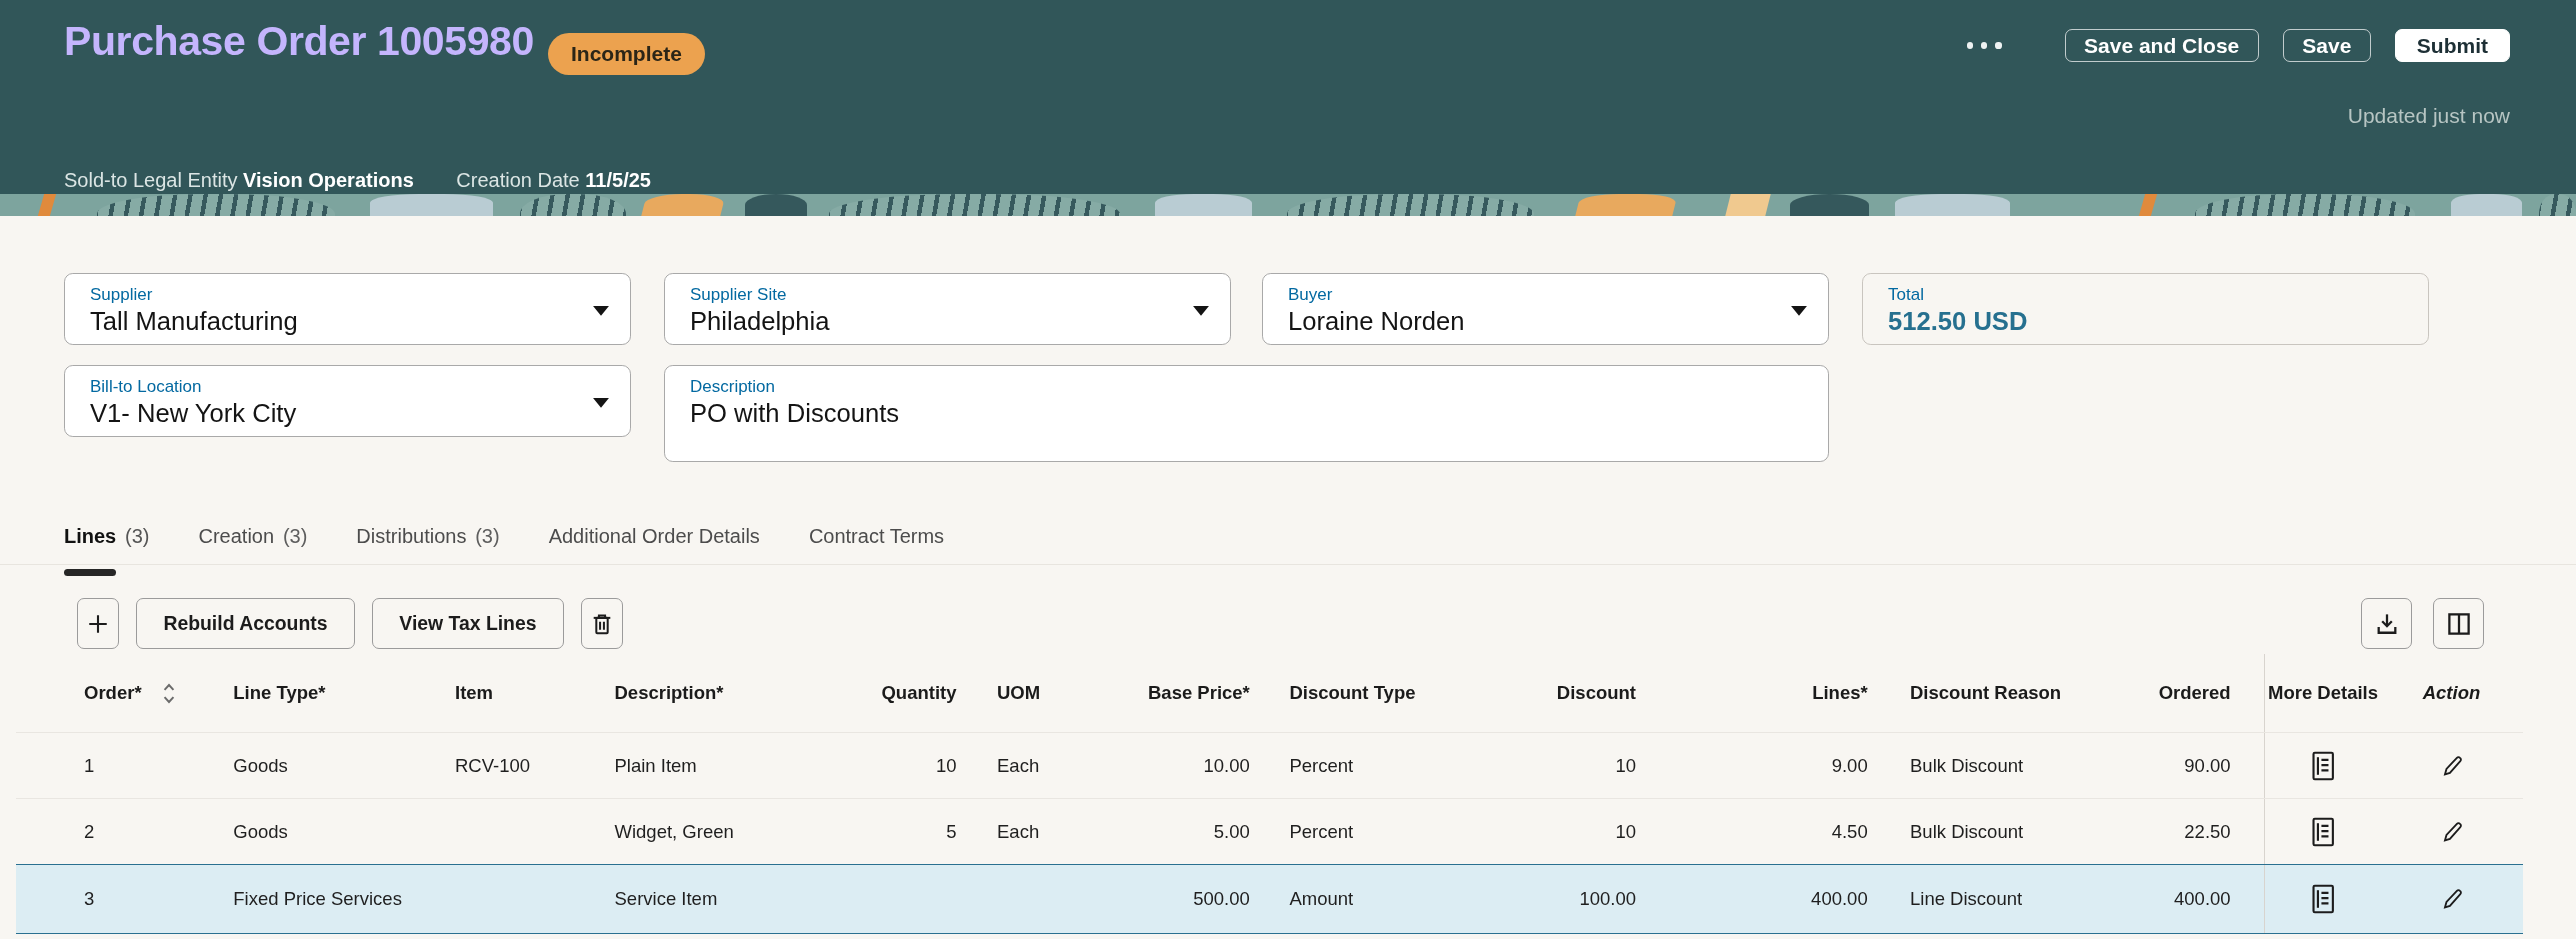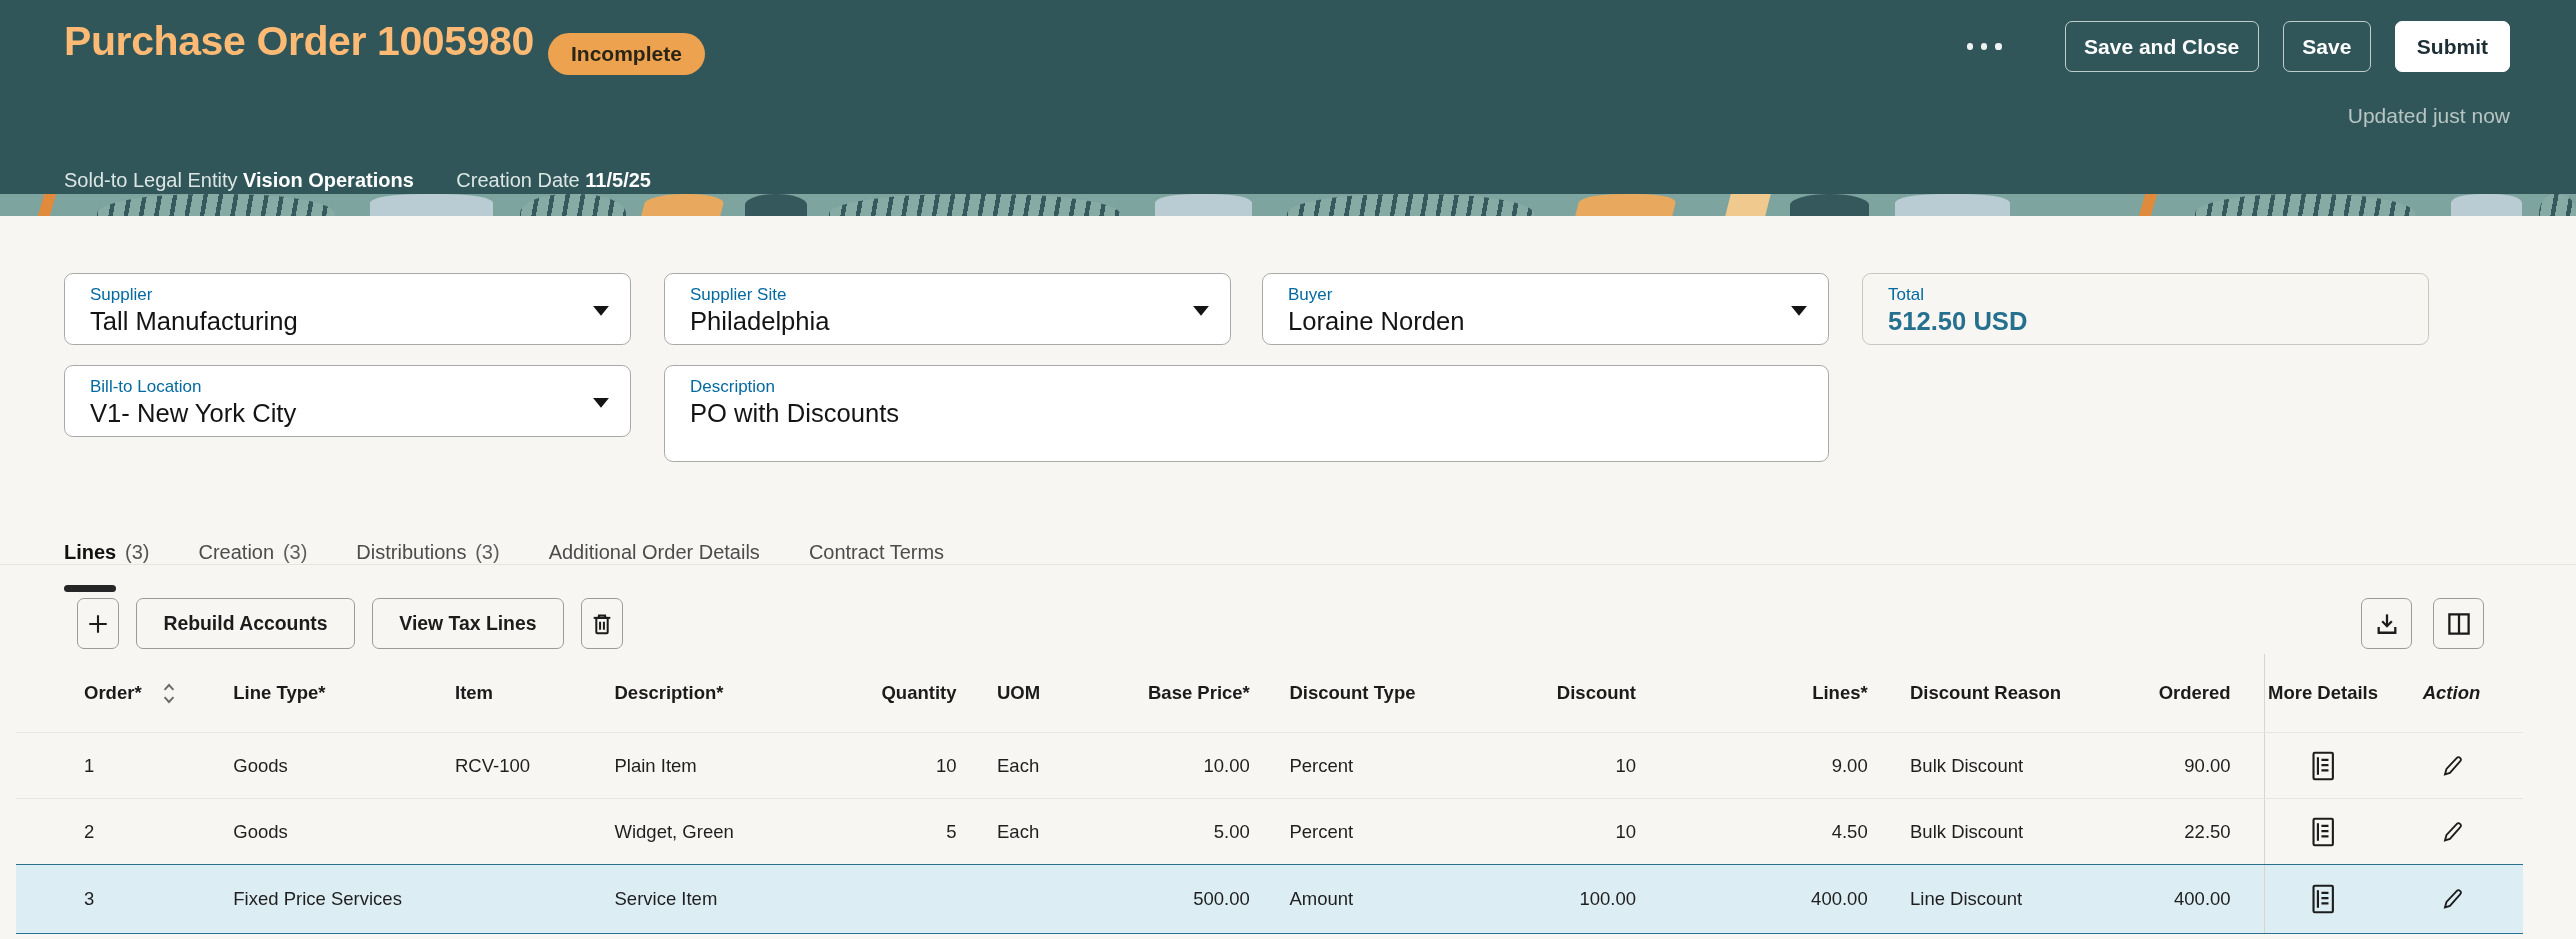--- a/index.html
+++ b/index.html
@@ -8,27 +8,27 @@
     font-family: "Liberation Sans", sans-serif;
     background: #f8f6f2;
     position: relative;
     overflow: hidden;
     color: #1c1c1c;
   }
   .stage { position:absolute; inset:0; width:2576px; height:940px; }
 
   
   .app-header { position:absolute; left:0; top:0; width:2576px; height:216px; background:#315659; }
-  .page-title { position:absolute; left:64px; top:17.6px; font-size:41px; font-weight:800; color:#fdba74; letter-spacing:-0.4px; }
+  .page-title { position:absolute; left:64px; top:17.6px; font-size:41px; font-weight:800; color:#c4b5fd; letter-spacing:-0.4px; }
   .status-badge { position:absolute; left:548px; top:33px; height:42px; line-height:42px; padding:0 23px;
     background:#eca24f; color:#2b2517; font-size:21px; font-weight:600; border-radius:21px; }
   .hdr-actions { position:absolute; top:21px; right:66px; display:flex; align-items:center; gap:24px; }
   .ellipsis { display:flex; gap:8px; margin-right:39px; align-items:center; height:49px; cursor:pointer; }
   .ellipsis i { width:6.2px; height:6.2px; border-radius:50%; background:#eef2f2; display:block; }
-  .hbtn { height:51px; border:1.3px solid rgba(255,255,255,0.7); border-radius:7px; background:transparent;
+  .hbtn { height:33px; border:1.3px solid rgba(255,255,255,0.7); border-radius:7px; background:transparent;
     color:#ffffff; font-size:21px; font-weight:600; padding:0 18.5px; font-family:inherit; cursor:pointer; }
   .hbtn.primary { background:#ffffff; color:#1d2f35; border-color:#ffffff; padding:0 21px; }
   .updated-text { position:absolute; top:104px; right:66px; font-size:21px; color:#b7c5c3; }
   .subheader { position:absolute; left:64px; top:169px; font-size:20px; color:#dbe5e4; }
   .subheader b { color:#ffffff; font-weight:700; }
   .subheader .grp2 { margin-left:37px; }
 
   
   .banner-pattern { position:absolute; left:0; top:194px; width:2576px; height:22px; background:#7da49e; overflow:hidden; }
   .pb { position:absolute; top:0; height:22px; }
@@ -40,21 +40,21 @@
 
   
   .field { position:absolute; background:#ffffff; border:1.3px solid #a9a9a9; border-radius:8.8px; padding:10.6px 53px 0 25px; }
   .field .flabel { font-size:17px; color:#0369a1; }
   .field .fvalue { font-size:25.6px; color:#141414; margin-top:2.6px; white-space:nowrap; }
   .field .caret { position:absolute; right:21px; top:32px; }
   .field.readonly { background:transparent; border-color:#c9c5bf; }
   .field.readonly .fvalue { color:#26708f; font-weight:700; }
 
   
-  .tabs { position:absolute; left:0; top:501px; width:2576px; height:64px; border-bottom:1.8px solid #e8e5df; padding-left:64px; display:flex; gap:49px; align-items:flex-end; }
+  .tabs { position:absolute; left:0; top:501px; width:2576px; height:64px; border-bottom:1.8px solid #e8e5df; padding-left:64px; display:flex; gap:49px; align-items:center; }
   .tab { display:flex; gap:8.8px; padding-top:8.8px; font-size:20px; color:#4c4c4c; cursor:pointer; }
   .tab .lab { position:relative; }
   .tab .cnt { color:#5e5e5e; }
   .tab.active { color:#111111; font-weight:700; }
   .tab.active .cnt { font-weight:400; color:#555; }
   .tab.active .lab::after { content:""; position:absolute; left:0; right:0; top:44px; height:7px; background:#262626; border-radius:3.5px; }
 
   
   .toolbar { position:absolute; left:77px; top:598px; display:flex; gap:17px; align-items:center; }
   .tbtn { height:51px; border:1.3px solid #9b9b9b; border-radius:7px; background:transparent; color:#1c1c1c;

